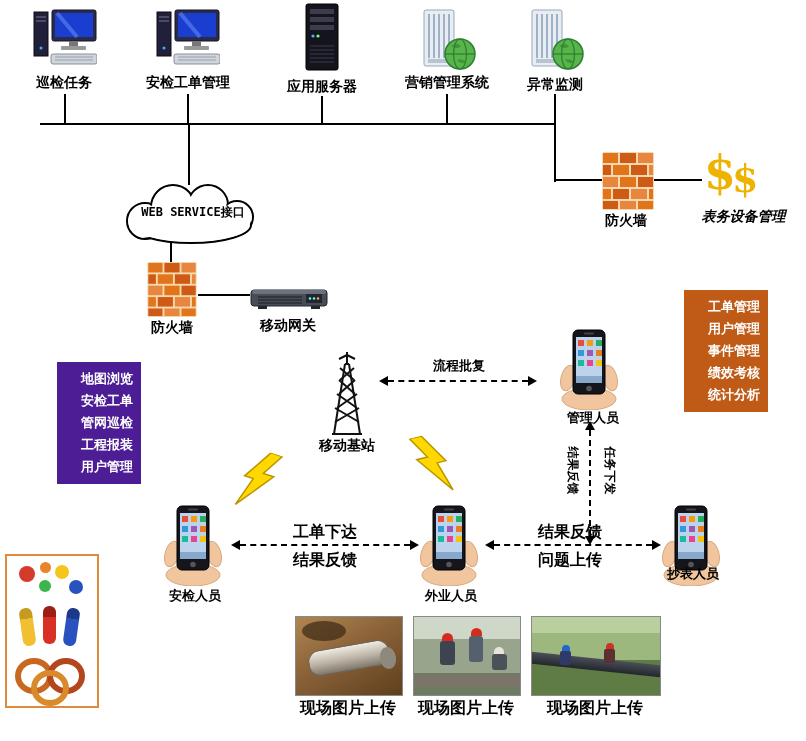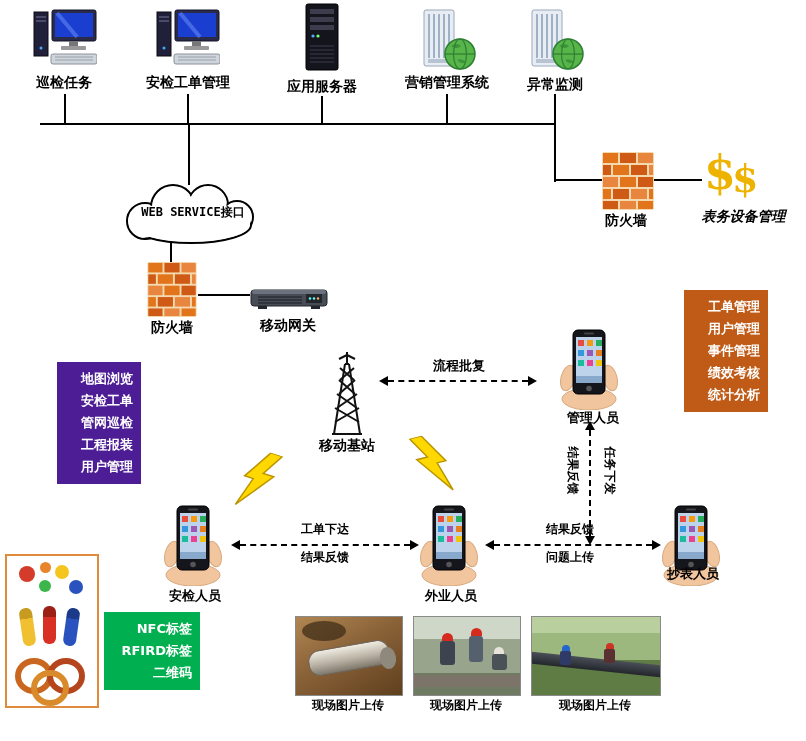--- a/index.html
+++ b/index.html
@@ -1,21 +1,21 @@
 <!DOCTYPE html>
 <html><head>
 <meta charset="utf-8">
 <style>
   html,body{margin:0;padding:0;background:#fff;}
   #canvas{position:relative;width:806px;height:741px;background:#fff;
           font-family:"DejaVu Sans",sans-serif;overflow:hidden;}
   .abs{position:absolute;}
   .lbl{position:absolute;font-weight:bold;color:#000;text-align:center;font-size:14px;line-height:1.15;white-space:nowrap;}
   .lbl13{font-size:13px;}
-  .lbl12{font-size:12px;}
+  .lbl12{font-size:16px;}
   .line{position:absolute;background:#000;}
   
   .arrow-h{position:absolute;height:0;border-top:2px dashed #000;}
   .arrow-h::before{content:"";position:absolute;left:-9px;top:-6px;width:0;height:0;
       border:5px solid transparent;border-left:0;border-right:9px solid #000;}
   .arrow-h::after{content:"";position:absolute;right:-9px;top:-6px;width:0;height:0;
       border:5px solid transparent;border-right:0;border-left:9px solid #000;}
   .arrow-v{position:absolute;width:0;border-left:2px dashed #000;}
   .arrow-v::before{content:"";position:absolute;top:-9px;left:-6px;width:0;height:0;
       border:5px solid transparent;border-top:0;border-bottom:9px solid #000;}
@@ -386,25 +386,20 @@
     <div class="ball" style="left:62px;top:24px;width:14px;height:14px;background:#2a52be;"></div>
     <div class="ball" style="left:32px;top:24px;width:12px;height:12px;background:#3cb54a;"></div>
     <div class="cyl" style="left:14px;top:52px;background:linear-gradient(#c79b20 0 28%,#f0c030 28%);transform:rotate(-8deg);"></div>
     <div class="cyl" style="left:36px;top:50px;background:linear-gradient(#9c1f16 0 28%,#d93025 28%);"></div>
     <div class="cyl" style="left:58px;top:52px;background:linear-gradient(#1c3a8a 0 28%,#2a52be 28%);transform:rotate(8deg);"></div>
     <div class="ring" style="left:8px;top:102px;border:6px solid #c9661f;"></div>
     <div class="ring" style="left:40px;top:102px;border:6px solid #b5451c;"></div>
     <div class="ring" style="left:24px;top:114px;border:6px solid #d98a2b;"></div>
   </div>
 
-  <div class="fnbox bgreen" style="left:104px;top:612px;width:86px;">
-    <div>NFC标签</div>
-    <div>RFIRD标签</div>
-    <div>二维码</div>
-  </div>
 
   <div class="photo" style="left:295px;top:616px;width:106px;height:78px;background:linear-gradient(150deg,#b08652 0%,#8a6238 45%,#5f3f1e 100%);">
     <div class="shape" style="left:6px;top:4px;width:44px;height:20px;background:#3a2a16;border-radius:50%;opacity:.7;"></div>
     <div class="shape" style="left:12px;top:28px;width:80px;height:24px;border-radius:12px;border:1px solid #6d665c;background:linear-gradient(#f0ece2,#b9b2a4 55%,#7d766a);transform:rotate(-10deg);"></div>
     <div class="shape" style="left:84px;top:30px;width:16px;height:22px;border-radius:50%;background:#8f887c;transform:rotate(-10deg);"></div>
   </div>
   <div class="lbl lbl12" style="left:295px;top:699px;width:106px;">现场图片上传</div>
 
   <div class="photo" style="left:413px;top:616px;width:106px;height:78px;background:linear-gradient(#cfd8c8 0 28%,#98a58c 28% 72%,#6e7a62 72%);">
     <div class="shape" style="left:28px;top:16px;width:11px;height:8px;background:#d42b1e;border-radius:6px 6px 0 0;"></div>

